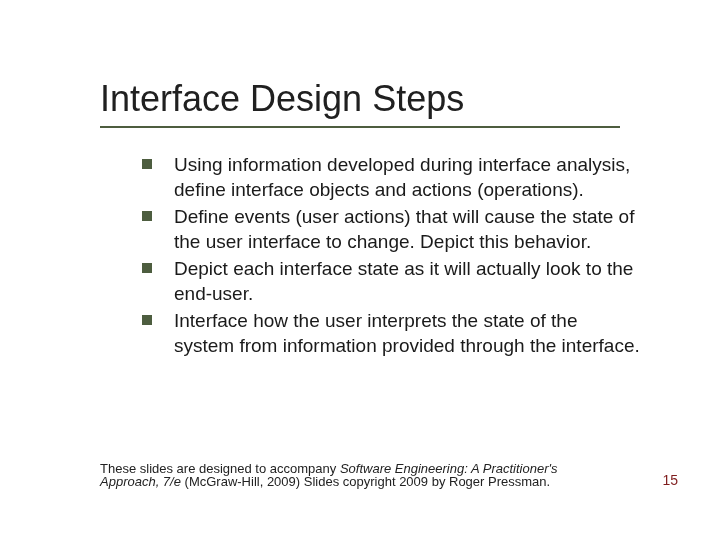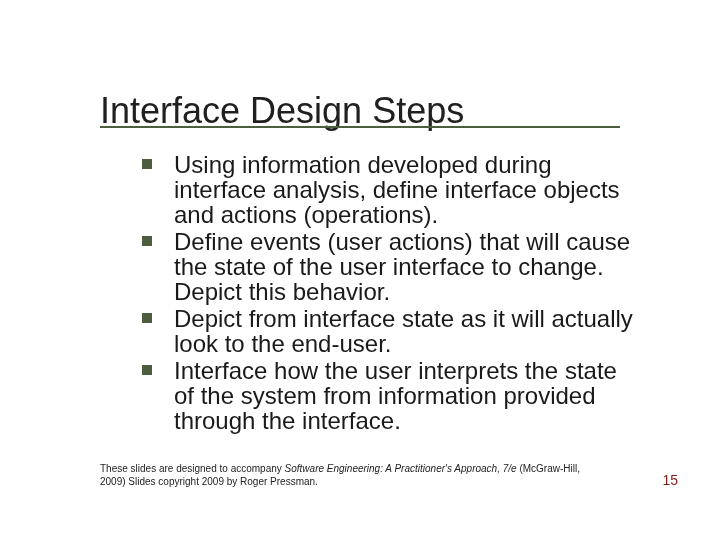--- a/index.html
+++ b/index.html
@@ -13,21 +13,21 @@
   }
   .slide {
     position: relative;
     width: 720px;
     height: 540px;
     box-sizing: border-box;
   }
   .title {
     position: absolute;
     left: 100px;
-    top: 90px;
+    top: 78px;
     font-size: 36px;
     color: #202020;
     font-weight: normal;
     letter-spacing: 0px;
   }
   .title-underline {
     position: absolute;
     left: 100px;
     top: 126px;
     width: 520px;
@@ -48,30 +48,30 @@
   .bullet {
     flex: 0 0 auto;
     width: 10px;
     height: 10px;
     background: #4d5d3f;
     margin-top: 7px;
     margin-right: 22px;
   }
   .item-text {
     flex: 1 1 auto;
-    font-size: 24px;
+    font-size: 19px;
     line-height: 25px;
     color: #1a1a1a;
   }
   .footer {
     position: absolute;
     left: 100px;
     bottom: 52px;
     width: 500px;
-    font-size: 10px;
+    font-size: 13px;
     line-height: 13px;
     color: #222;
   }
   .footer .bookname { font-style: italic; }
   .page-num {
     position: absolute;
     right: 42px;
     bottom: 52px;
     font-size: 14px;
     color: #7f1d1d;
@@ -89,21 +89,21 @@
     <div class="item">
       <div class="bullet"></div>
       <div class="item-text">Using information developed during interface analysis, define interface objects and actions (operations).</div>
     </div>
     <div class="item">
       <div class="bullet"></div>
       <div class="item-text">Define events (user actions) that will cause the state of the user interface to change. Depict this behavior.</div>
     </div>
     <div class="item">
       <div class="bullet"></div>
-      <div class="item-text">Depict from interface state as it will actually look to the end-user.</div>
+      <div class="item-text">Depict each interface state as it will actually look to the end-user.</div>
     </div>
     <div class="item">
       <div class="bullet"></div>
       <div class="item-text">Interface how the user interprets the state of the system from information provided through the interface.</div>
     </div>
   </div>
 
   <div class="footer">
     <span>These slides are designed to accompany </span><span class="bookname">Software Engineering: A Practitioner's Approach, 7/e</span><span> (McGraw-Hill, 2009) Slides copyright 2009 by Roger Pressman.</span>
   </div>

